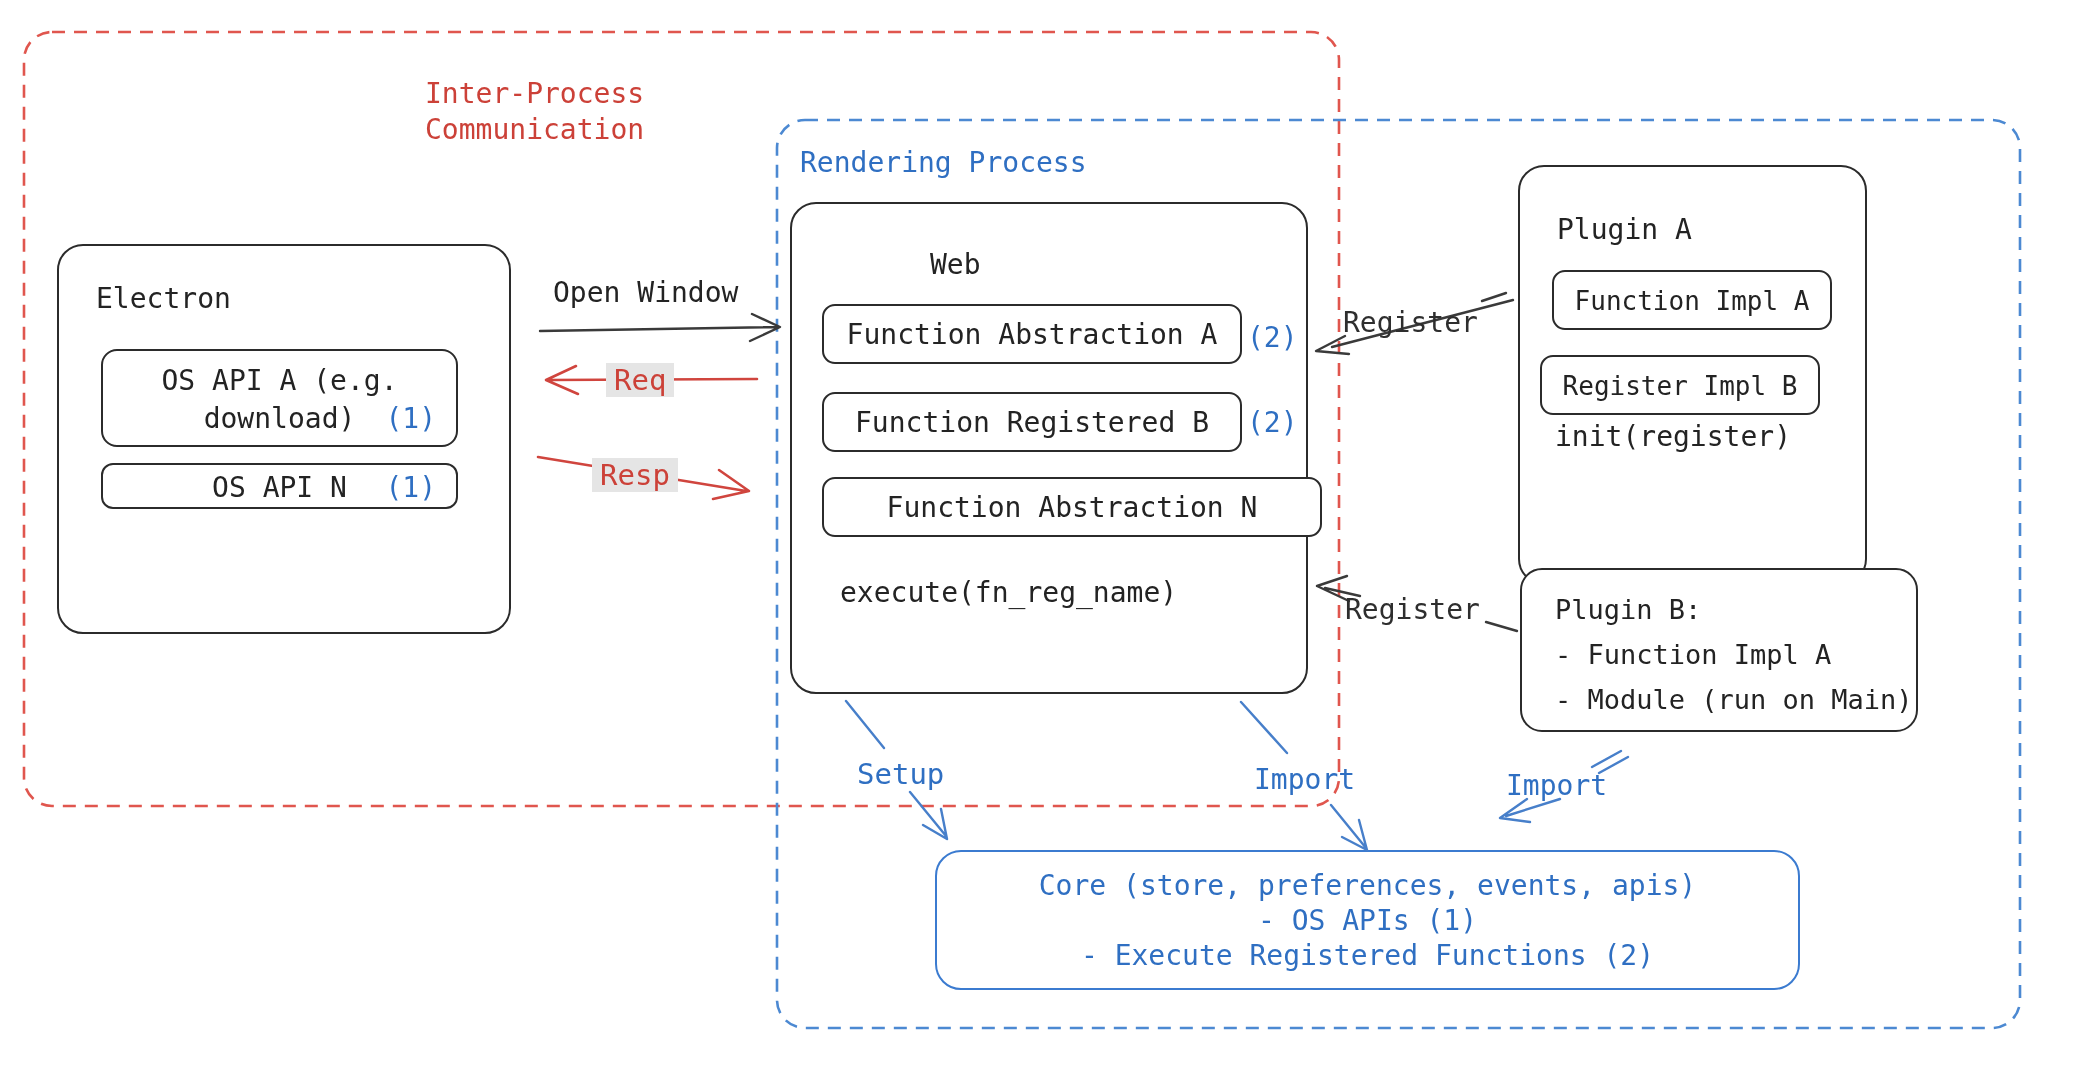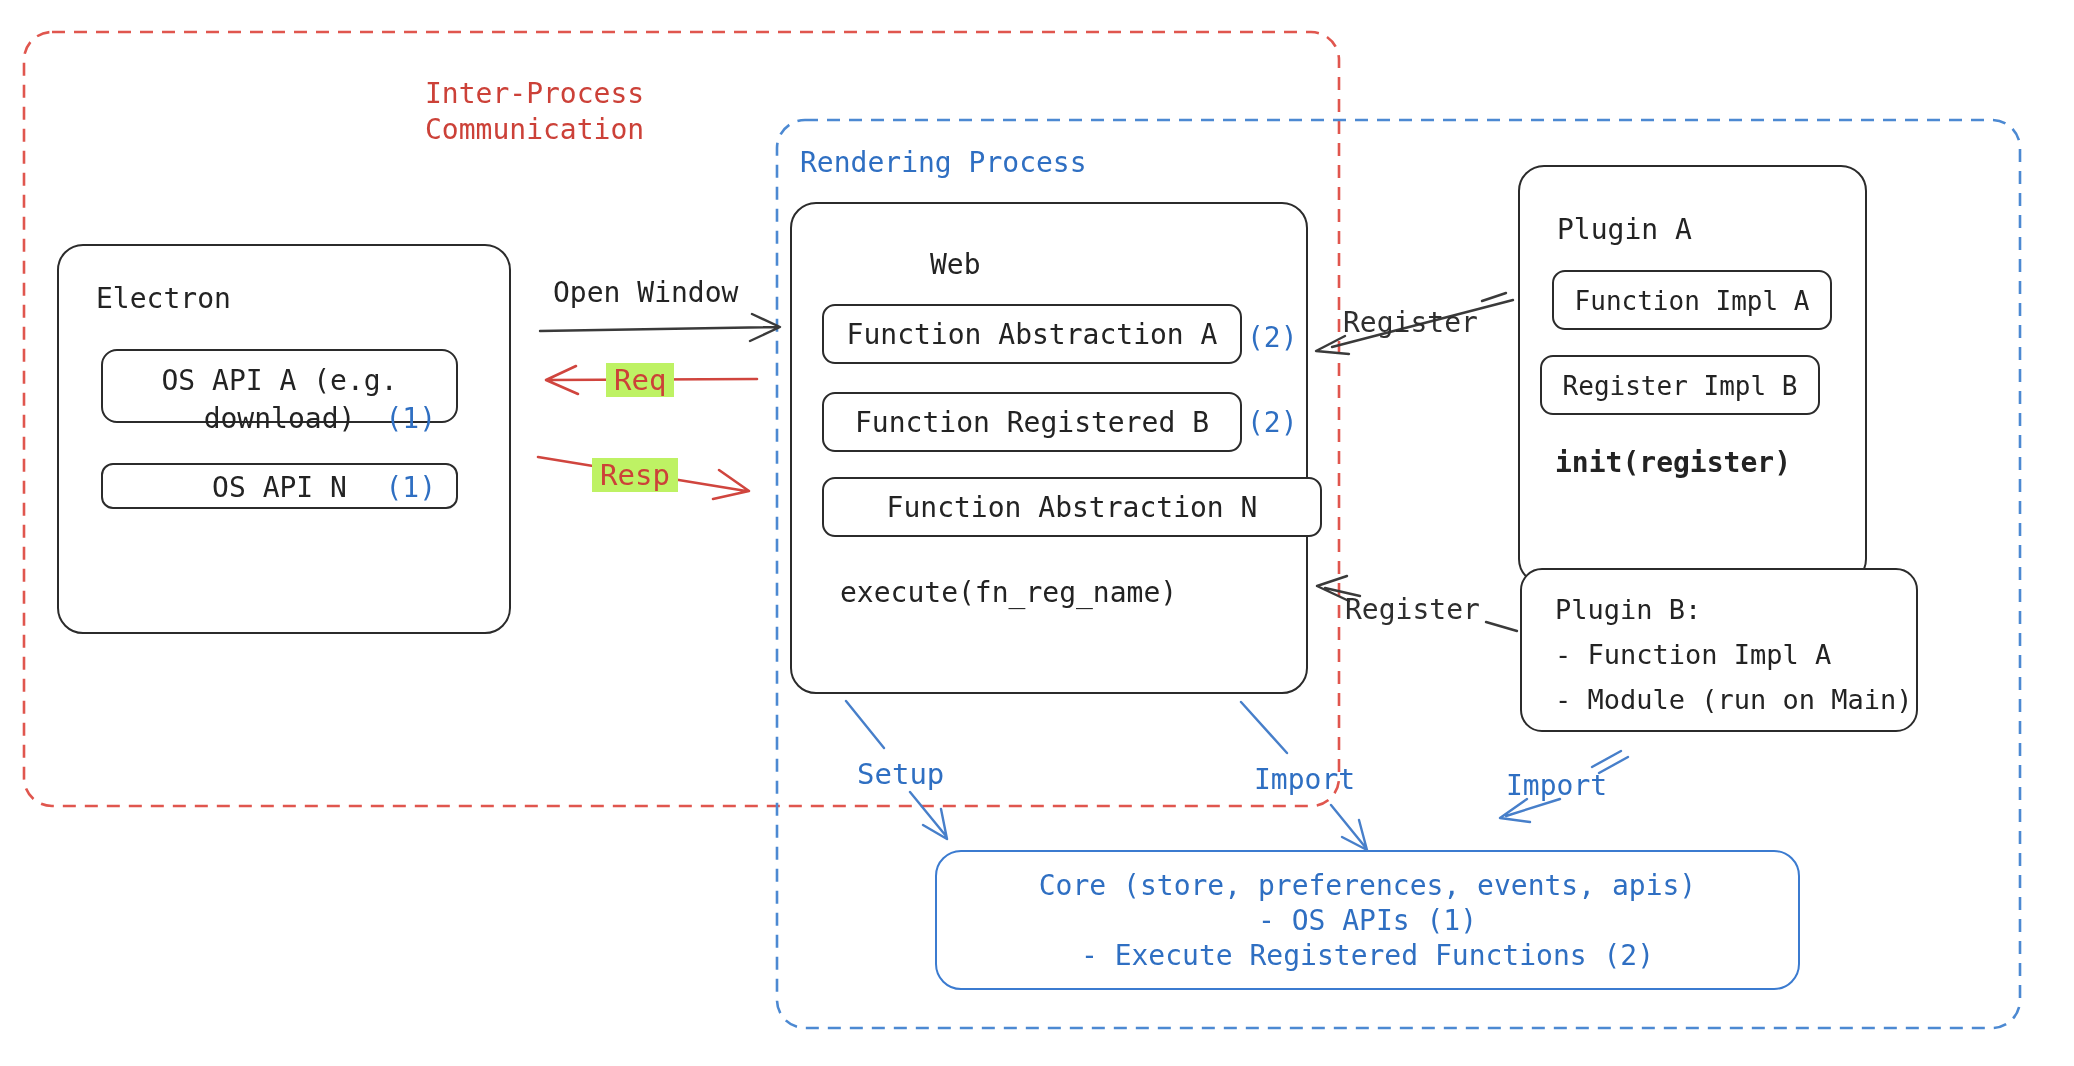--- a/index.html
+++ b/index.html
@@ -32,37 +32,37 @@
   .fs27{font-size:27px;line-height:32px;}
   .fs28{font-size:28px;line-height:33px;}
   .fs29{font-size:29px;line-height:34px;}
 
   .red{color:#cc4138;}
   .blue{color:#2f6fc2;}
   .ink{color:#232323;}
   .gray{color:#2e2e2e;}
 
   .center{width:100%;text-align:center;left:0;}
-  .whitebg{background:#bef264;padding:0 8px;}
+  .whitebg{background:#e5e5e5;padding:0 8px;}
 </style>
 </head>
 <body>
 
 <div class="canvas">
 
   <svg class="layer bg">
     <rect x="24" y="32" width="1315" height="774" rx="28" fill="none" stroke="#e0564e" stroke-width="2.6" stroke-dasharray="13 9"></rect>
     <rect x="777" y="120" width="1243" height="908" rx="28" fill="none" stroke="#4c89d2" stroke-width="2.6" stroke-dasharray="13 9"></rect>
   </svg>
 
   <div class="boxes">
 
     <div class="box" style="left:57px;top:244px;width:454px;height:390px;border-radius:26px;">
       <div class="t fs28 ink" style="left:37px;top:36px;">Electron</div>
-      <div class="box" style="left:42px;top:103px;width:357px;height:74px;border-radius:16px;">
+      <div class="box" style="left:42px;top:103px;width:357px;height:98px;border-radius:16px;">
         <div class="t fs28 ink center" style="top:13px;">OS API A (e.g.</div>
         <div class="t fs28 ink center" style="top:51px;">download)</div>
         <div class="t fs28 blue" style="right:20px;top:51px;">(1)</div>
       </div>
       <div class="box" style="left:42px;top:217px;width:357px;height:46px;border-radius:12px;padding-left:25px;">
         <div class="t fs28 ink center" style="top:6px;">OS API N</div>
         <div class="t fs28 blue" style="right:20px;top:6px;">(1)</div>
       </div>
     </div>
 
@@ -81,21 +81,21 @@
     </div>
 
     <div class="box" style="left:1518px;top:165px;width:349px;height:420px;border-radius:26px;">
       <div class="t fs28 ink" style="left:37px;top:46px;">Plugin A</div>
       <div class="box" style="left:20px;top:103px;width:280px;height:60px;border-radius:13px;margin-left:12px;">
         <div class="t fs26 ink center" style="top:14px;">Function Impl A</div>
       </div>
       <div class="box" style="left:20px;top:188px;width:280px;height:60px;border-radius:13px;">
         <div class="t fs26 ink center" style="top:14px;">Register Impl B</div>
       </div>
-      <div class="t fs28 ink" style="left:35px;top:279px;font-weight:bold;">init(register)</div>
+      <div class="t fs28 ink" style="left:35px;top:253px;">init(register)</div>
     </div>
 
     <div class="box" style="left:1520px;top:568px;width:398px;height:164px;border-radius:22px;">
       <div class="t fs27 ink" style="left:33px;top:24px;">Plugin B:</div>
       <div class="t fs27 ink" style="left:33px;top:69px;">- Function Impl A</div>
       <div class="t fs27 ink" style="left:33px;top:114px;">- Module (run on Main)</div>
     </div>
 
     <div class="box bluebox" style="left:935px;top:850px;width:865px;height:140px;border-radius:26px;">
       <div class="t fs28 blue center" style="top:17px;">Core (store, preferences, events, apis)</div>

